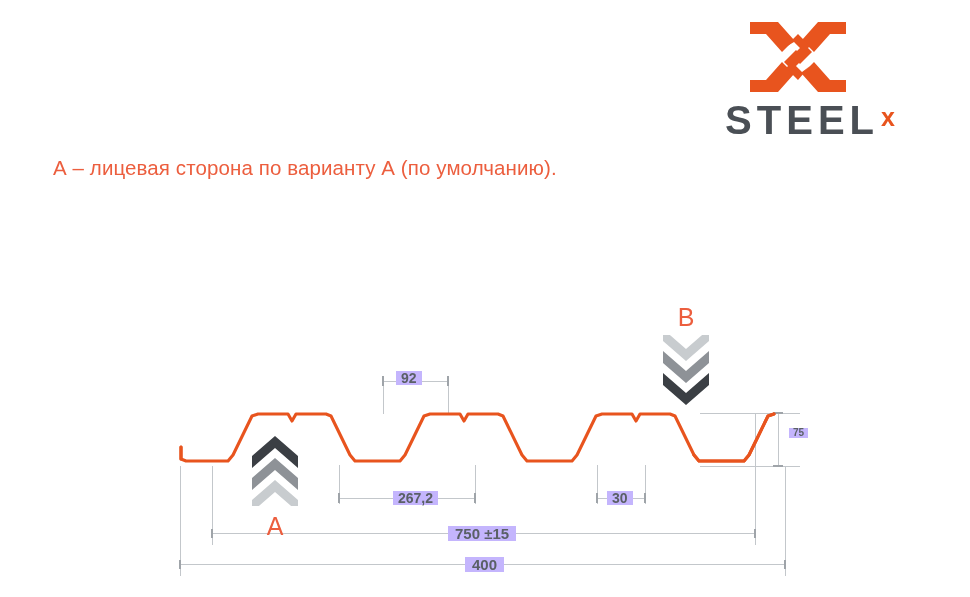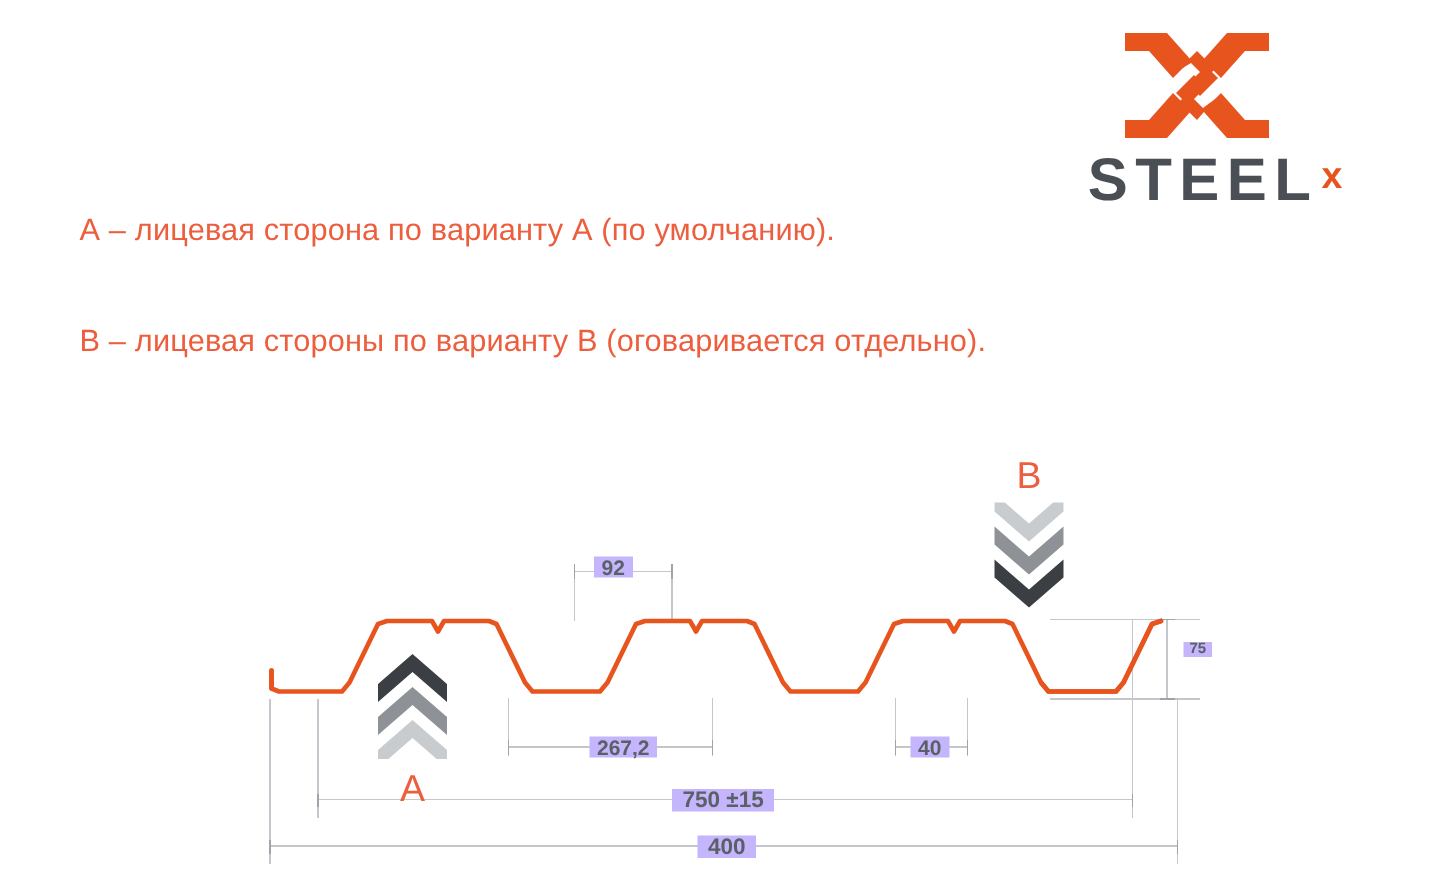--- a/index.html
+++ b/index.html
@@ -66,21 +66,21 @@
   .note-line {
     position: absolute;
     left: 53px;
     font-family: "Liberation Sans", sans-serif;
     font-size: 20.5px;
     font-weight: 400;
     color: #ec5e3e;
     white-space: nowrap;
     letter-spacing: 0.1px;
   }
-  #note-a { top: 142px; }
+  #note-a { top: 156px; }
   #note-b { top: 216px; }
 
   
   #drawing {
     position: absolute;
     left: 0;
     top: 0;
     width: 970px;
     height: 597px;
   }
@@ -142,21 +142,20 @@
       <path d="M44 38 L56 26 L64 34 L52 46 Z" fill="#e8541e"></path>
       <path d="M36 44 L48 32 L56 40 L44 52 Z" fill="#e8541e"></path>
     </svg>
     <div id="logo-wordmark">
       <span id="logo-steel">STEEL</span>
       <span id="logo-x">x</span>
     </div>
   </div>
 
   <div class="note-line" id="note-a">А – лицевая сторона по варианту А (по умолчанию).</div>
-  <div class="note-line" id="note-b">В – лицевая стороны по варианту В (оговаривается отдельно).</div>
 
   <svg id="drawing" viewBox="0 0 970 597">
 
     <g stroke="#c3c7cb" stroke-width="1" fill="none" shape-rendering="crispEdges">
 
       <line x1="383" y1="378" x2="383" y2="414"></line>
       <line x1="448" y1="378" x2="448" y2="414"></line>
       <line x1="383" y1="381" x2="448" y2="381"></line>
 
       <line x1="339" y1="465" x2="339" y2="504"></line>
@@ -267,18 +266,18 @@
     <div class="chev-label" id="label-b">В</div>
     <svg class="chev-stack" id="stack-b" viewBox="0 0 50 72">
       <path d="M25 26 L48 6  L48 -6 L25 14 L2 -6 L2 6 Z" fill="#c8cccf"></path>
       <path d="M25 48 L48 28 L48 16 L25 36 L2 16 L2 28 Z" fill="#8e9297"></path>
       <path d="M25 70 L48 50 L48 38 L25 58 L2 38 L2 50 Z" fill="#3b3f44"></path>
     </svg>
   </div>
 
   <div class="dim-text" id="dim-92">92</div>
   <div class="dim-text" id="dim-1875">267,2</div>
-  <div class="dim-text" id="dim-50">40</div>
+  <div class="dim-text" id="dim-50">30</div>
   <div class="dim-text" id="dim-75">75</div>
   <div class="dim-text" id="dim-750">750 ±15</div>
   <div class="dim-text" id="dim-800">400</div>
 
 </div>
 
 </body></html>

